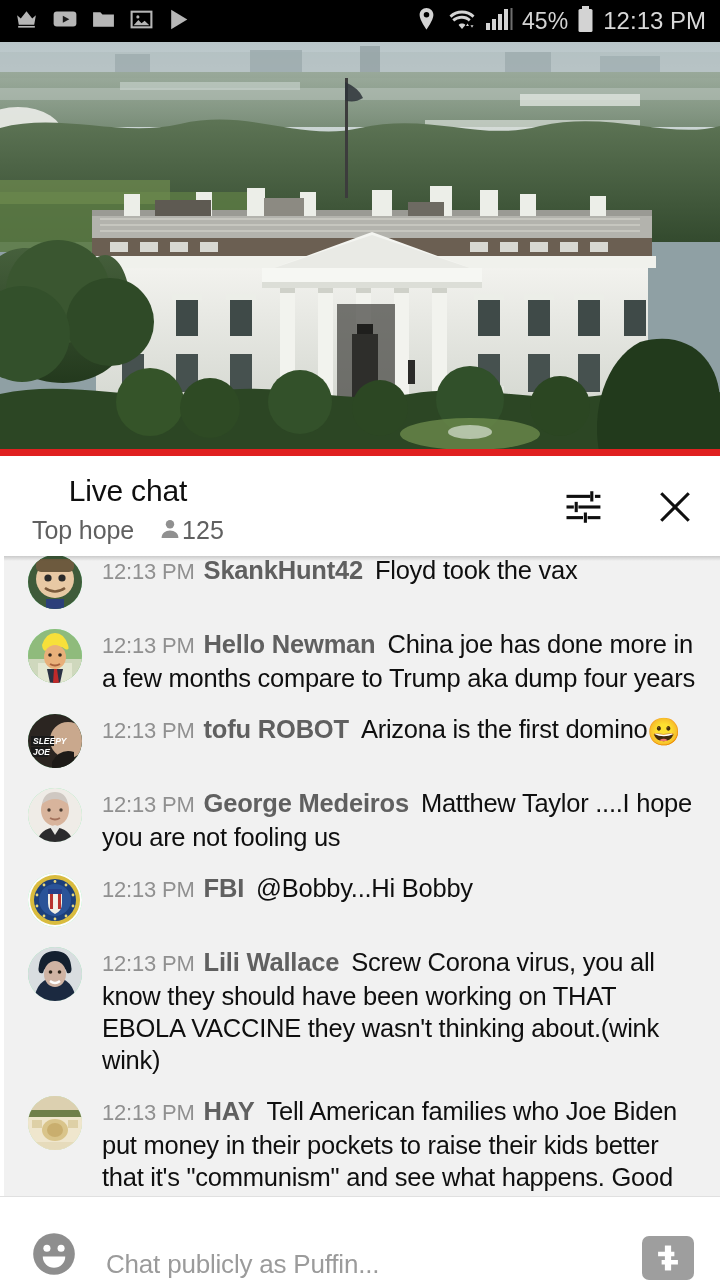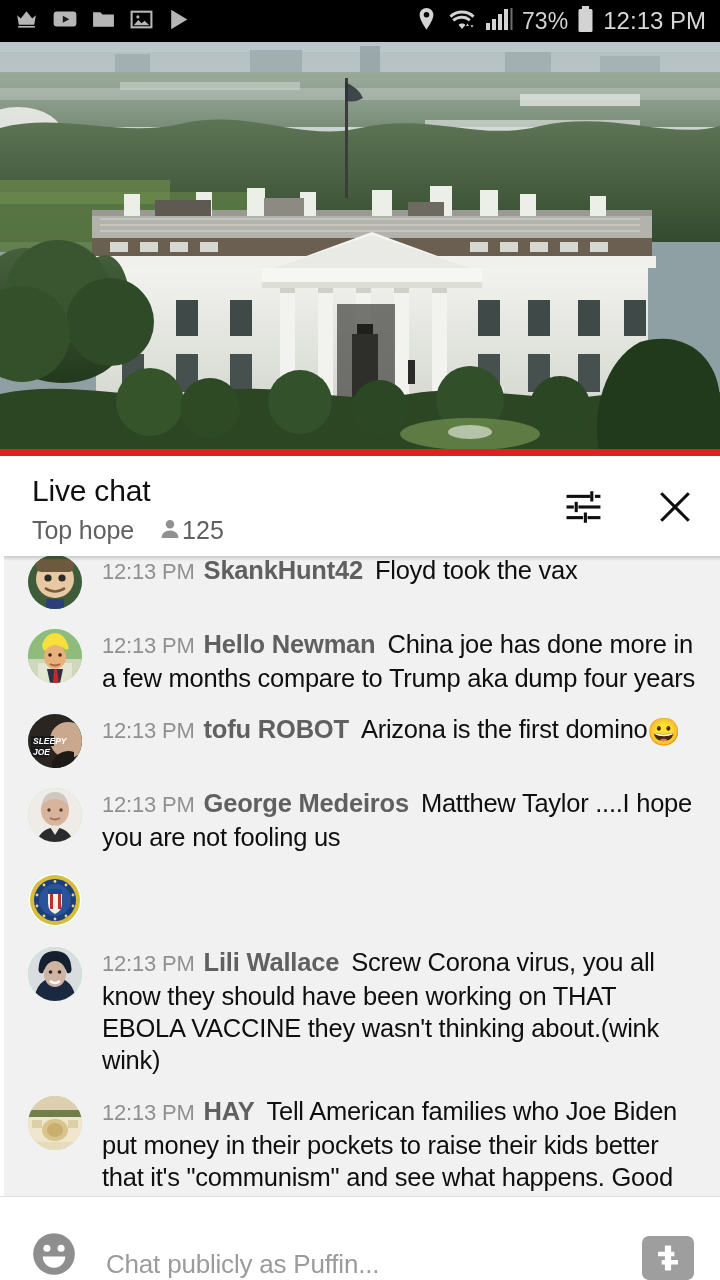--- a/index.html
+++ b/index.html
@@ -33,21 +33,21 @@
     position:absolute; left:0; bottom:0; width:720px; height:7px;
     background:#2b2b2b;
   }
   .progress-fill { height:100%; width:100%; background:#e02020; }
 
   
   .chat-header {
     position:absolute; top:456px; left:0; width:720px; height:100px;
     background:#ffffff; display:flex; align-items:flex-start; padding:18px 22px 0 32px;
   }
-  .ch-titles { display:flex; flex-direction:column; }
+  .ch-titles { display:flex; flex-direction:column;align-items:center; }
   .ch-title { font-size:30px; color:#0f0f0f; font-weight:400; line-height:34px; letter-spacing:-0.2px;}
   .ch-sub { display:flex; align-items:center; margin-top:8px; }
   .ch-topchat { font-size:25px; color:#606060; letter-spacing:-0.1px; }
   .ch-viewers { display:flex; align-items:center; margin-left:24px; }
   .ch-count { font-size:25px; color:#606060; }
   .ch-actions { margin-left:auto; display:flex; align-items:center; gap:46px; padding-top:10px; }
   .ch-btn { width:46px; height:46px; display:flex; align-items:center; justify-content:center; cursor:pointer; }
 
   
   .chat-list {
@@ -152,21 +152,21 @@
       </span>
       <span class="sb-icon">
         <svg width="27" height="24" viewBox="0 0 27 24">
           <rect x="0" y="16" width="4" height="7" fill="#d3d3d3"></rect>
           <rect x="6" y="12" width="4" height="11" fill="#d3d3d3"></rect>
           <rect x="12" y="7" width="4" height="16" fill="#d3d3d3"></rect>
           <rect x="18" y="2" width="4" height="21" fill="#d3d3d3"></rect>
           <rect x="24.5" y="1" width="2" height="22" fill="#6e6e6e"></rect>
         </svg>
       </span>
-      <span class="sb-text">73%</span>
+      <span class="sb-text">45%</span>
       <span class="sb-icon">
         <svg width="17" height="27" viewBox="0 0 17 27">
             <rect x="5" y="0" width="7" height="3" fill="#d3d3d3"></rect>
             <rect x="1.5" y="3" width="14" height="23" rx="1.5" fill="#d3d3d3"></rect>
           </svg>
       </span>
       <span class="sb-time">12:13 PM</span>
     </div>
   </div>
 
@@ -488,20 +488,23 @@
                 <circle cx="45" cy="33" r="1.4"></circle>
                 <circle cx="38" cy="43" r="1.4"></circle>
                 <circle cx="27" cy="46" r="1.4"></circle>
                 <circle cx="16" cy="43" r="1.4"></circle>
                 <circle cx="9" cy="33" r="1.4"></circle>
                 <circle cx="9" cy="22" r="1.4"></circle>
                 <circle cx="16" cy="12" r="1.4"></circle>
               </g>
             </svg>
         </div>
+        <div class="msg-body">
+          <span class="ts">12:13 PM</span><span class="author">FBI</span><span class="body-text">@Bobby...Hi Bobby</span>
+        </div>
       </div>
 
       <div class="msg">
         <div class="avatar">
           <svg viewBox="0 0 54 54">
               <rect width="54" height="54" fill="#d9dde0"></rect>
               <path d="M6 54q2-22 21-24 19 2 21 24z" fill="#1b2940"></path>
               <path d="M11 18q2-14 16-14t16 14q2 10-4 8-2-8-12-8t-12 8q-6 2-4-8z" fill="#14202f"></path>
               <ellipse cx="27" cy="27" rx="11" ry="13" fill="#cfb3a3"></ellipse>
               <circle cx="22.5" cy="25" r="1.8" fill="#2b2218"></circle>

